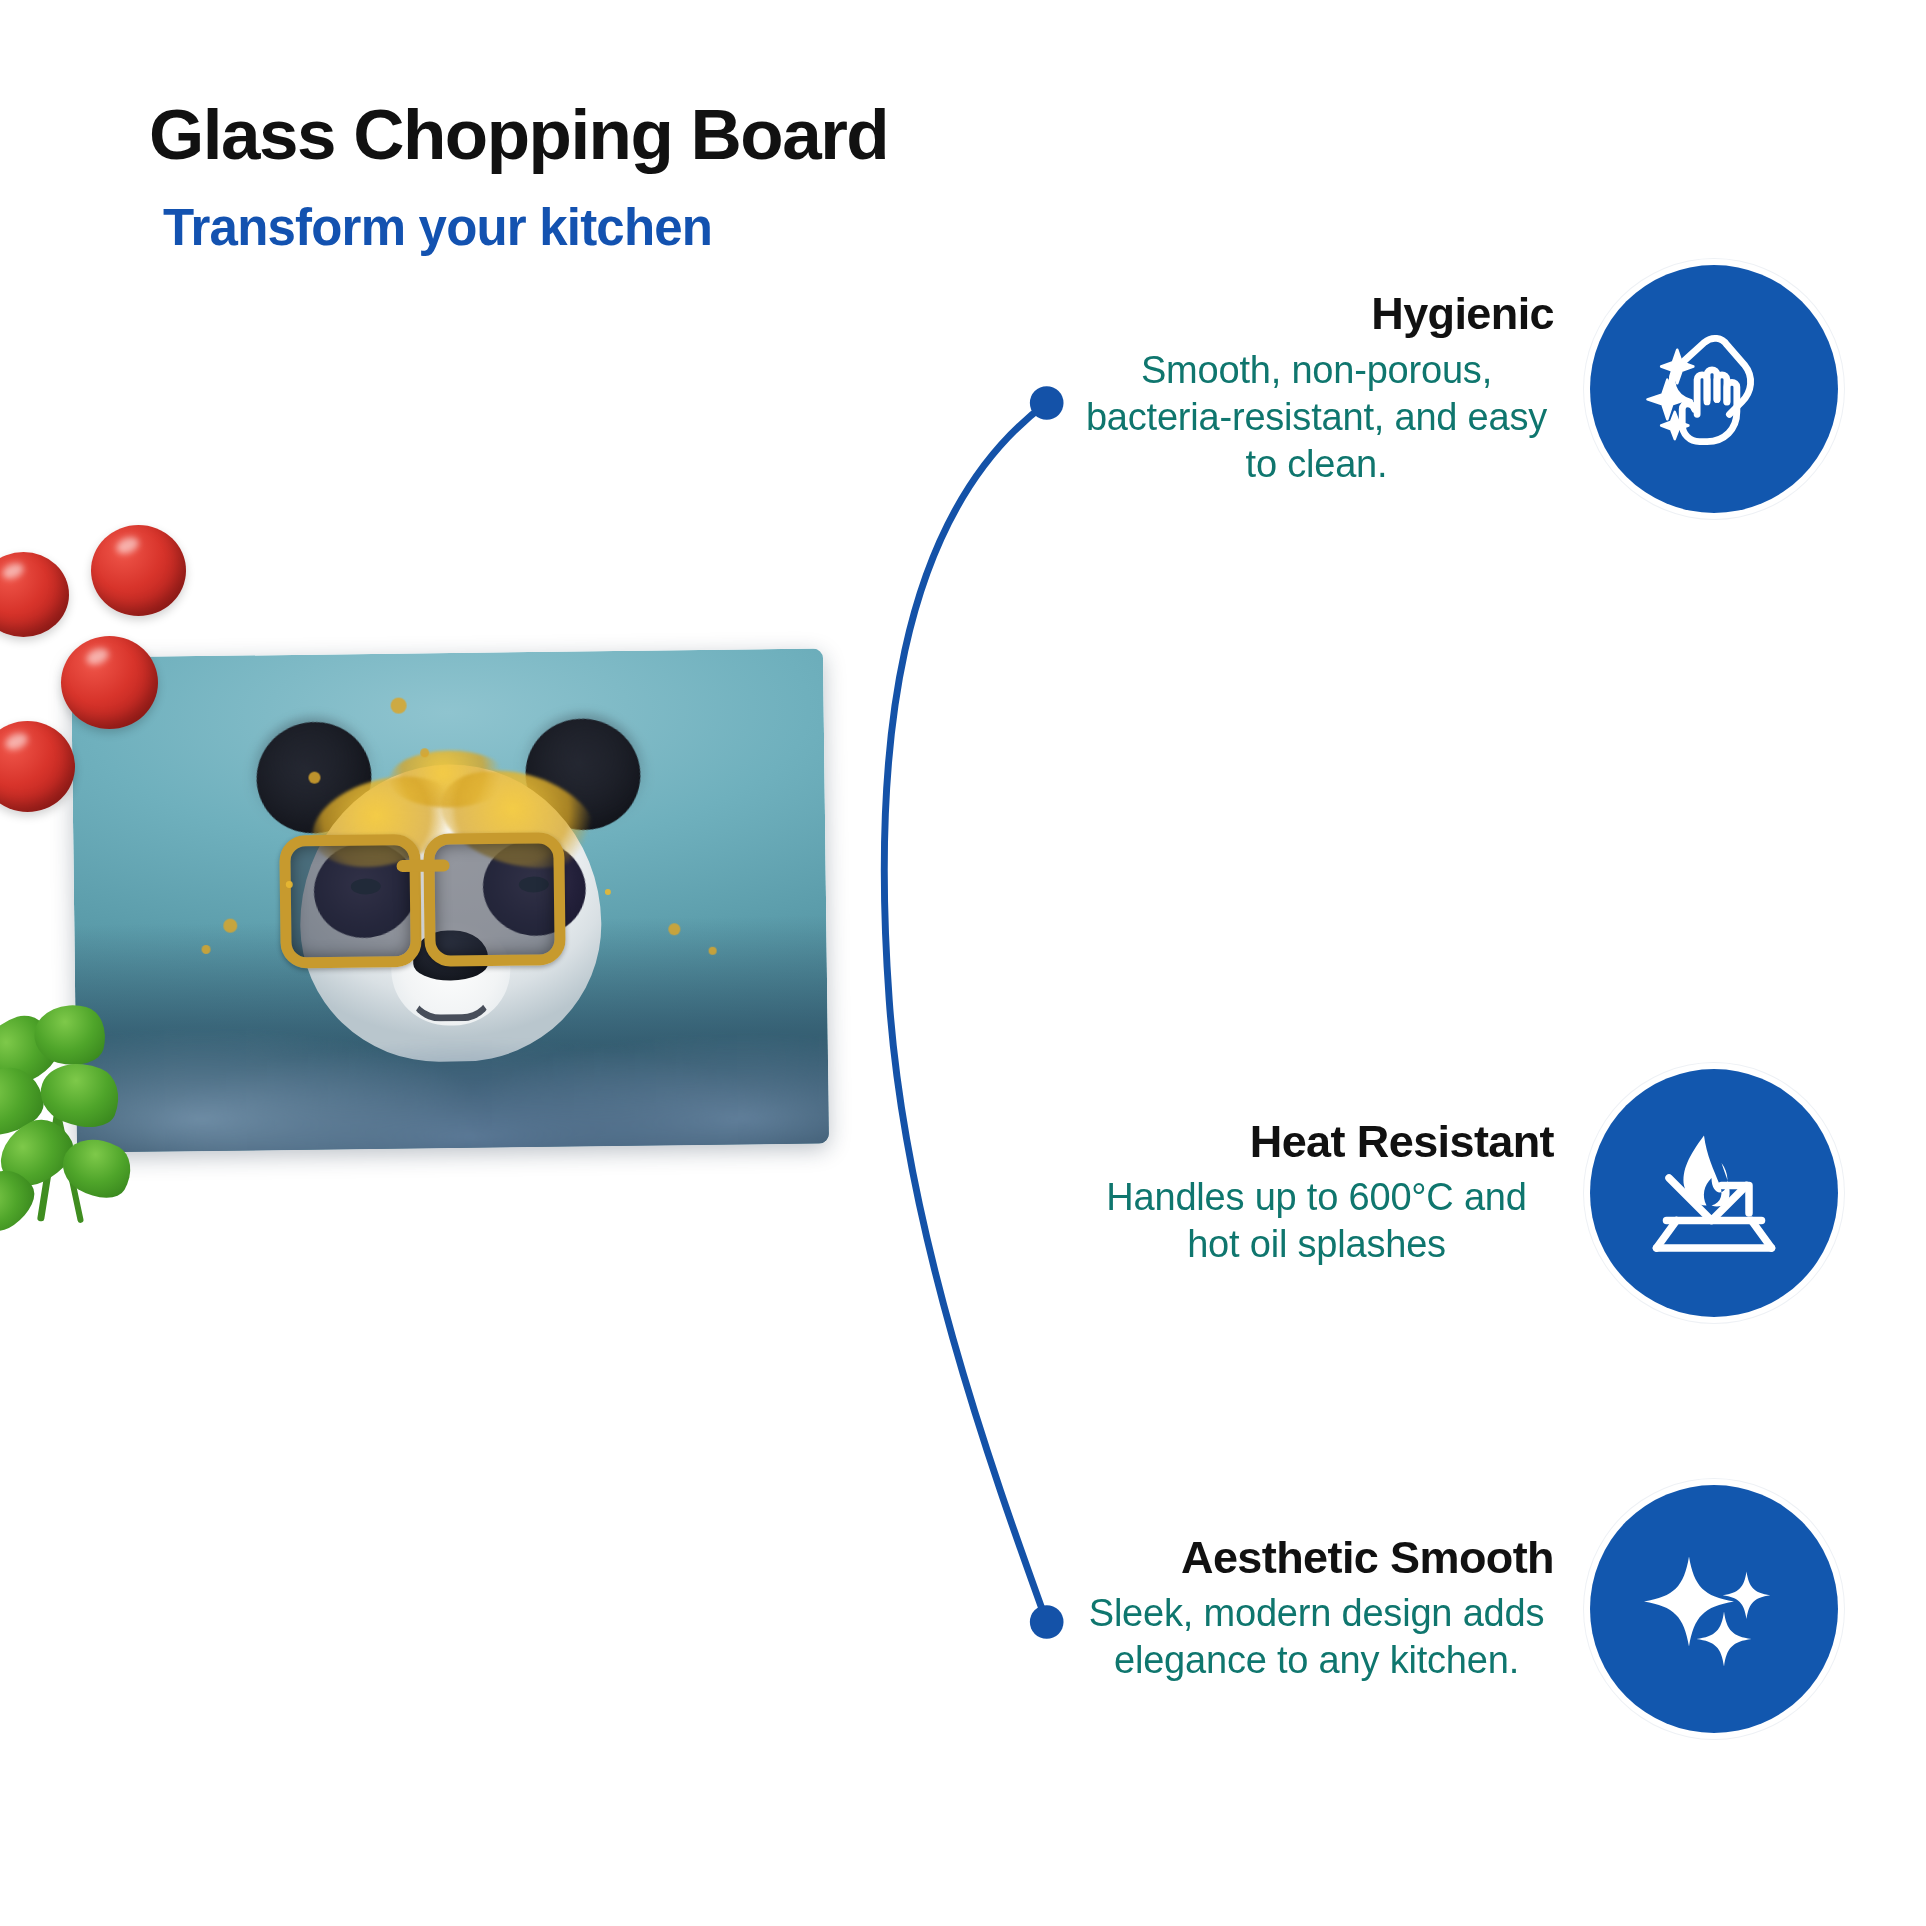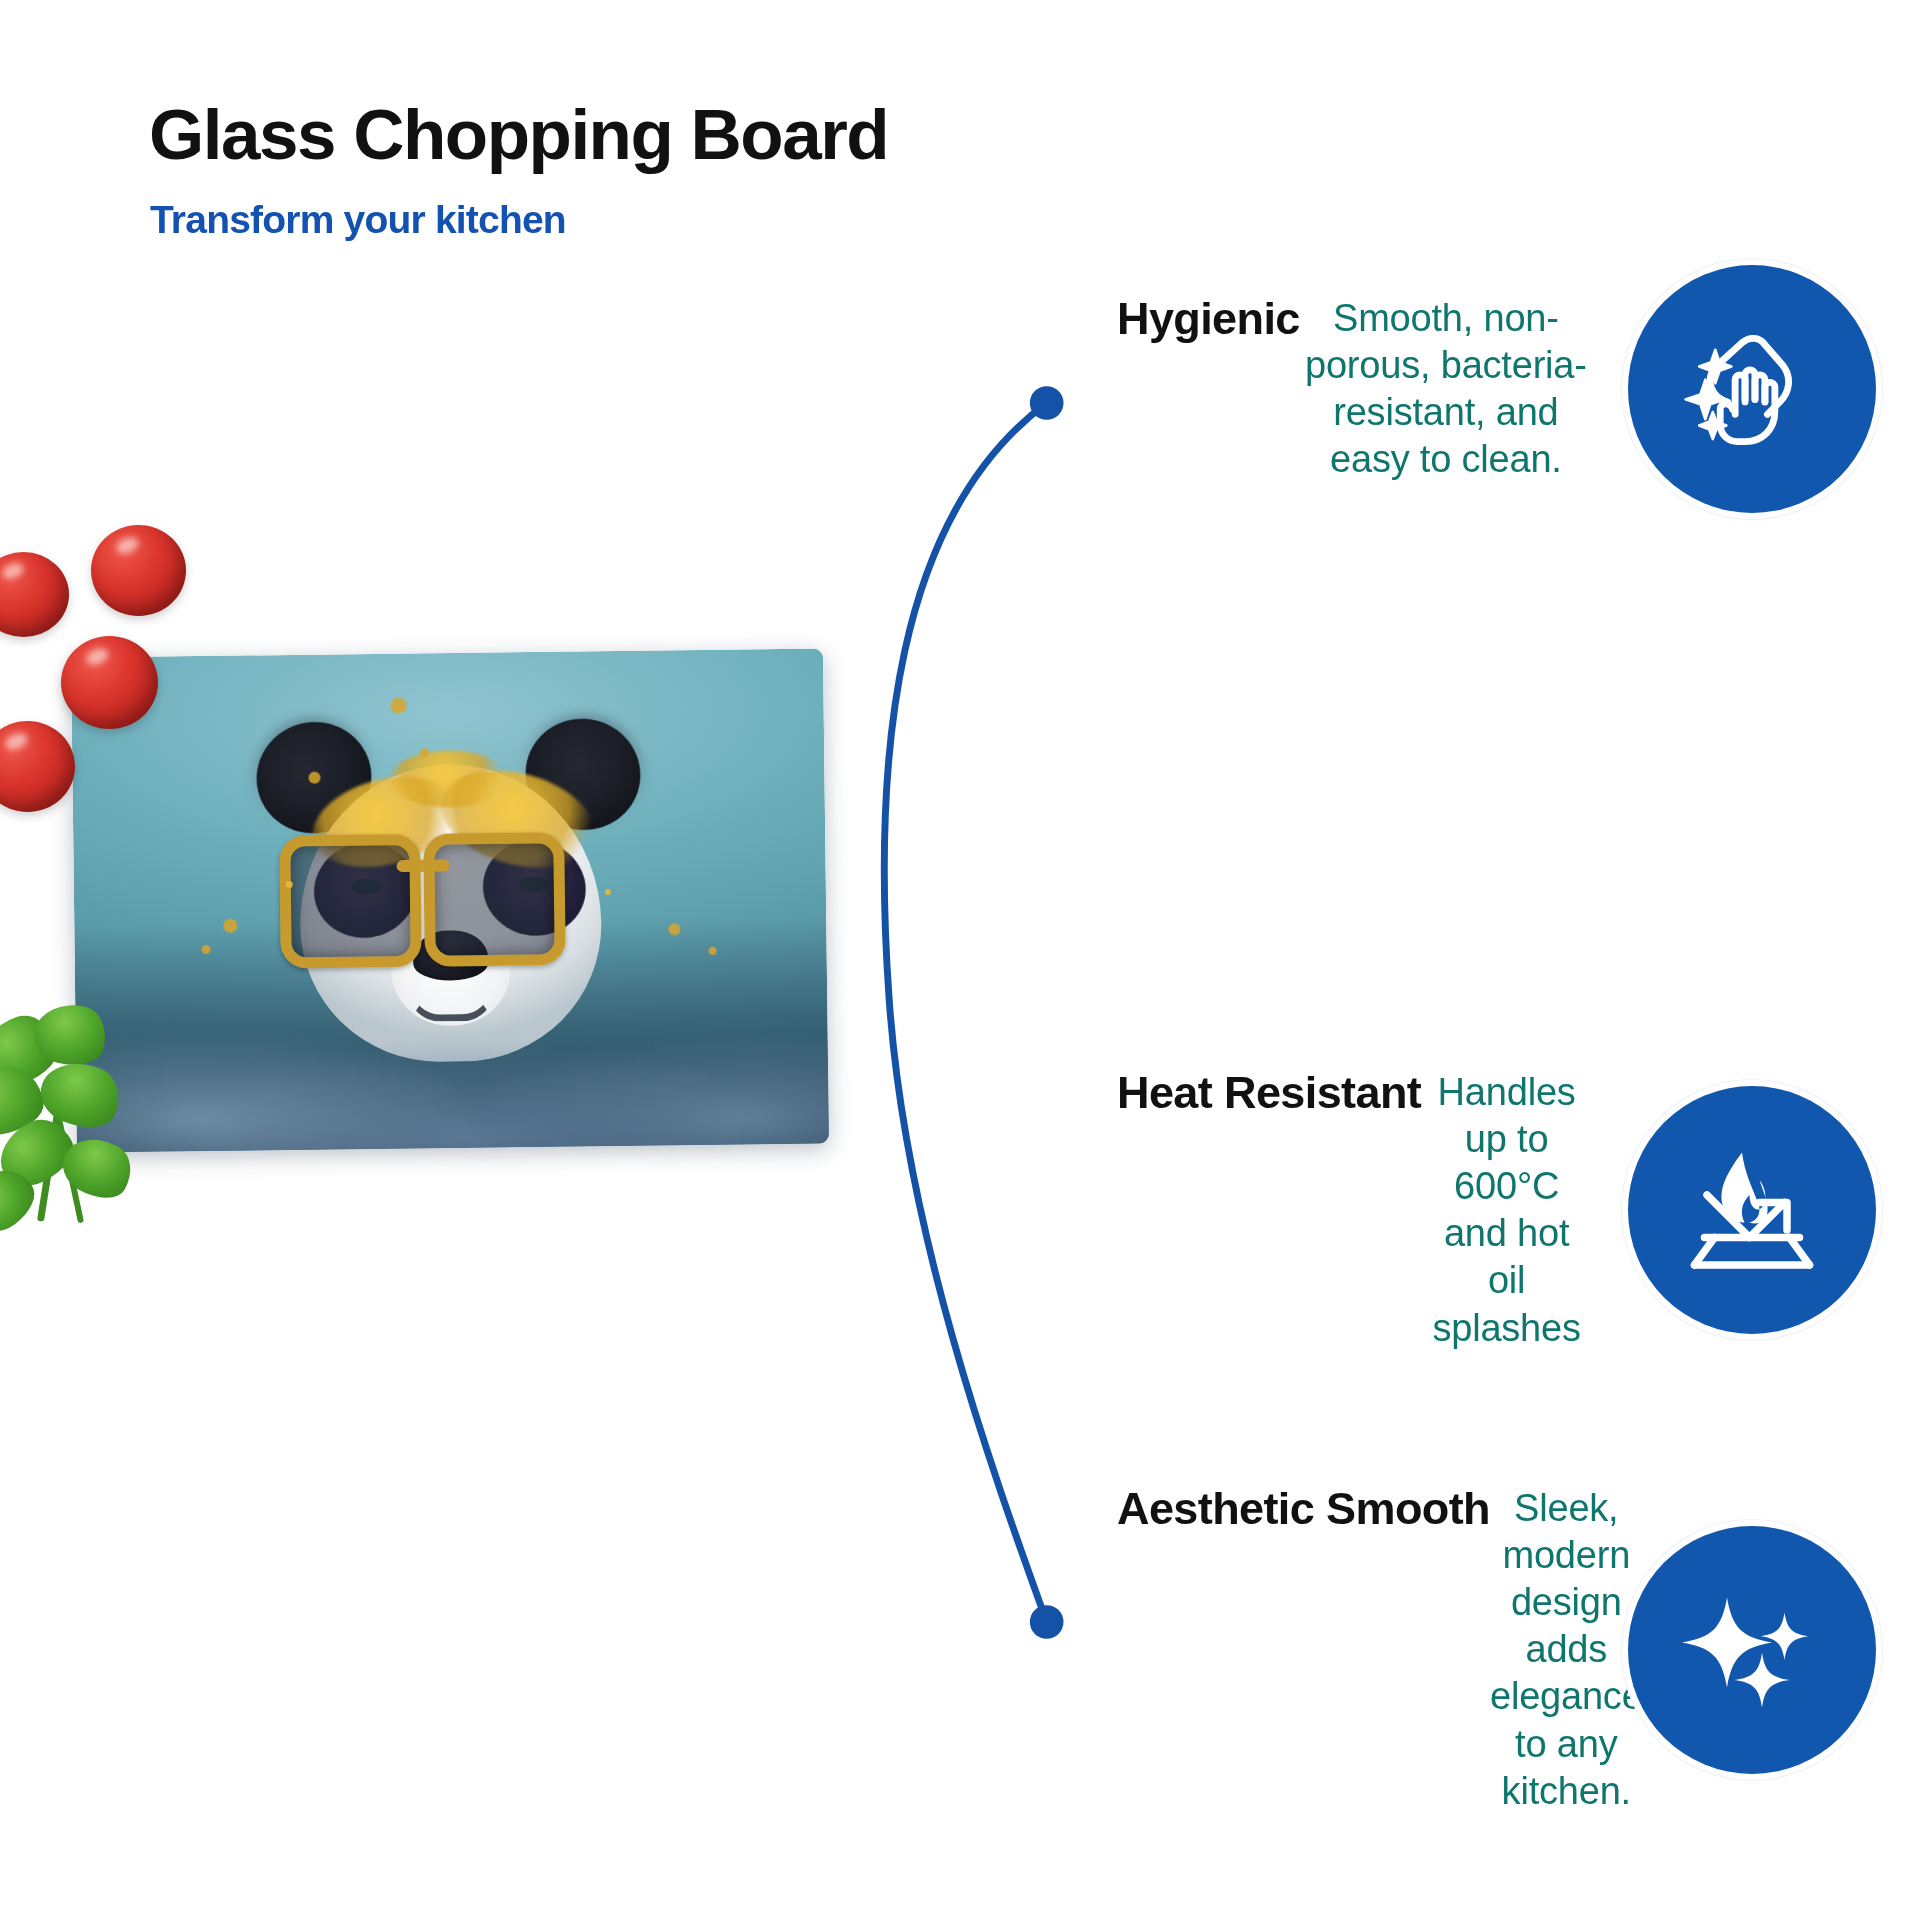--- a/index.html
+++ b/index.html
@@ -11,22 +11,22 @@
   }
   #stage{position:absolute;inset:0;width:1601px;height:1927px;}
 
   
   .title{
     position:absolute;left:149px;top:94px;
     font-size:71px;font-weight:700;color:#111111;
     letter-spacing:-1.5px;white-space:nowrap;
   }
   .subtitle{
-    position:absolute;left:150px;top:198px;
-    font-size:39px;font-weight:700;color:#1352b0;
+    position:absolute;left:163px;top:198px;
+    font-size:51px;font-weight:700;color:#1352b0;
     letter-spacing:-0.8px;white-space:nowrap;
   }
 
   
   .product-wrap{position:absolute;left:0px;top:594px;width:842px;height:693px;}
   .board{
     position:absolute;left:74px;top:59px;width:752px;height:495px;
     border-radius:10px;overflow:hidden;
     box-shadow:0 6px 22px rgba(20,40,60,.28);
     transform:rotate(-0.7deg);
@@ -143,21 +143,21 @@
   }
   .stem{position:absolute;background:#3f8d20;border-radius:3px;}
 
   
   .connector{position:absolute;left:0;top:0;width:1927px;height:1927px;pointer-events:none;}
 
   
   .feature{position:absolute;display:flex;align-items:center;}
   .feature-text{
     width:475px;text-align:center;
-    display:flex;flex-direction:row;align-items:flex-start;margin-left:38px;
+    display:flex;flex-direction:column;align-items:flex-end;
   }
   .f-title{
     font-size:45px;font-weight:700;color:#111111;
     letter-spacing:-0.6px;line-height:1.08;margin-bottom:8px;white-space:nowrap;
   }
   .f-desc{
     font-size:38px;font-weight:400;color:#0f766e;
     line-height:1.24;letter-spacing:-0.2px;
   }
   .icon-circle{

